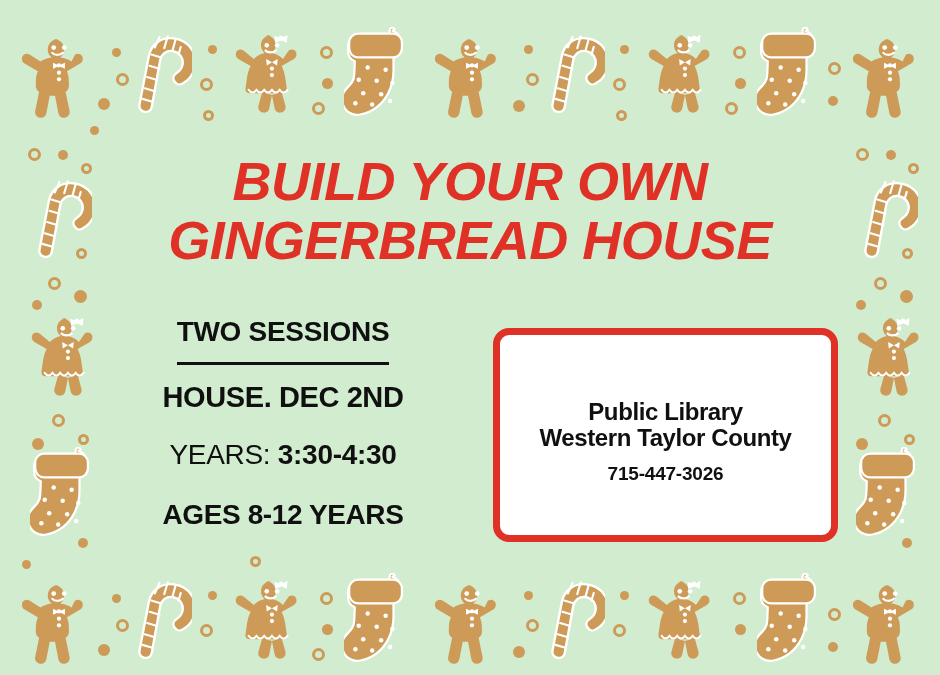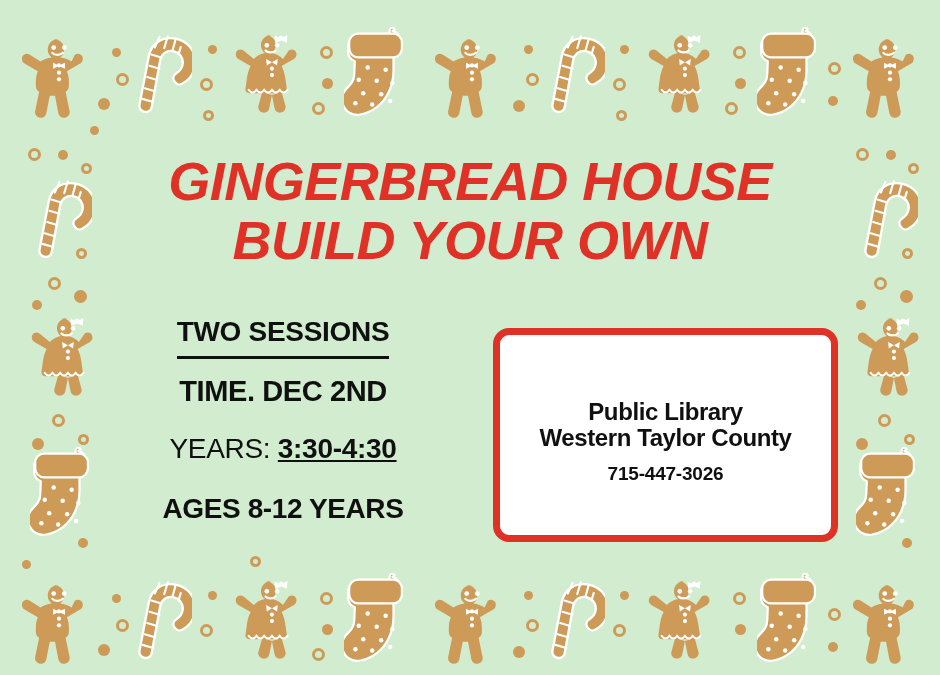--- a/index.html
+++ b/index.html
@@ -34,30 +34,30 @@
   #title .ln{display:block;white-space:nowrap;}
 
   
   #leftinfo{
     position:absolute;left:108px;top:316px;width:350px;
     text-align:center;color:#101010;
   }
   .l-sessions{
     font-size:28px;font-weight:bold;letter-spacing:-0.3px;
     display:inline-block;border-bottom:3px solid #101010;
-    padding-bottom:8px;
+    padding-bottom:14px;
   }
   .l-dates{
     margin-top:17px;font-size:29px;font-weight:bold;
     line-height:31px;letter-spacing:-0.4px;
   }
   .l-time{
     margin-top:26px;font-size:28px;letter-spacing:-0.3px;font-weight:300;
   }
-  .l-time b{font-weight:bold;text-decoration:underline;}
+  .l-time b{font-weight:bold;}
   .l-ages{
     margin-top:28px;font-size:28px;font-weight:bold;letter-spacing:-0.4px;
   }
 
   
   #callbox{
     position:absolute;left:493px;top:328px;width:345px;height:214px;
     background:#ffffff;border:7px solid #e03127;border-radius:16px;
     box-sizing:border-box;
     display:flex;flex-direction:column;align-items:center;justify-content:center;
@@ -330,30 +330,30 @@
     <div class="dot ring" style="left:613px;top:624px;width:13px;height:13px"></div>
     <div class="dot ring" style="left:733px;top:592px;width:13px;height:13px"></div>
     <div class="dot solid" style="left:735px;top:624px;width:11px;height:11px"></div>
     <div class="dot ring" style="left:828px;top:608px;width:13px;height:13px"></div>
     <div class="dot solid" style="left:828px;top:642px;width:10px;height:10px"></div>
     <div class="dot solid" style="left:22px;top:560px;width:9px;height:9px"></div>
     <div class="dot ring" style="left:250px;top:556px;width:11px;height:11px"></div>
   </div>
 
   <div id="title">
+    <span class="ln">BUILD YOUR OWN</span>
     <span class="ln">GINGERBREAD HOUSE</span>
-    <span class="ln">BUILD YOUR OWN</span>
   </div>
 
   <div id="leftinfo">
     <div>
       <span class="l-sessions">TWO SESSIONS</span>
     </div>
     <div class="l-dates">
-      <div>TIME. DEC 2ND</div>
+      <div>HOUSE. DEC 2ND</div>
     </div>
     <div class="l-time">
       <span>YEARS:</span>
       <b>3:30-4:30</b>
     </div>
     <div class="l-ages">AGES 8-12 YEARS</div>
   </div>
 
   <div id="callbox">
     <div class="c-lib">

